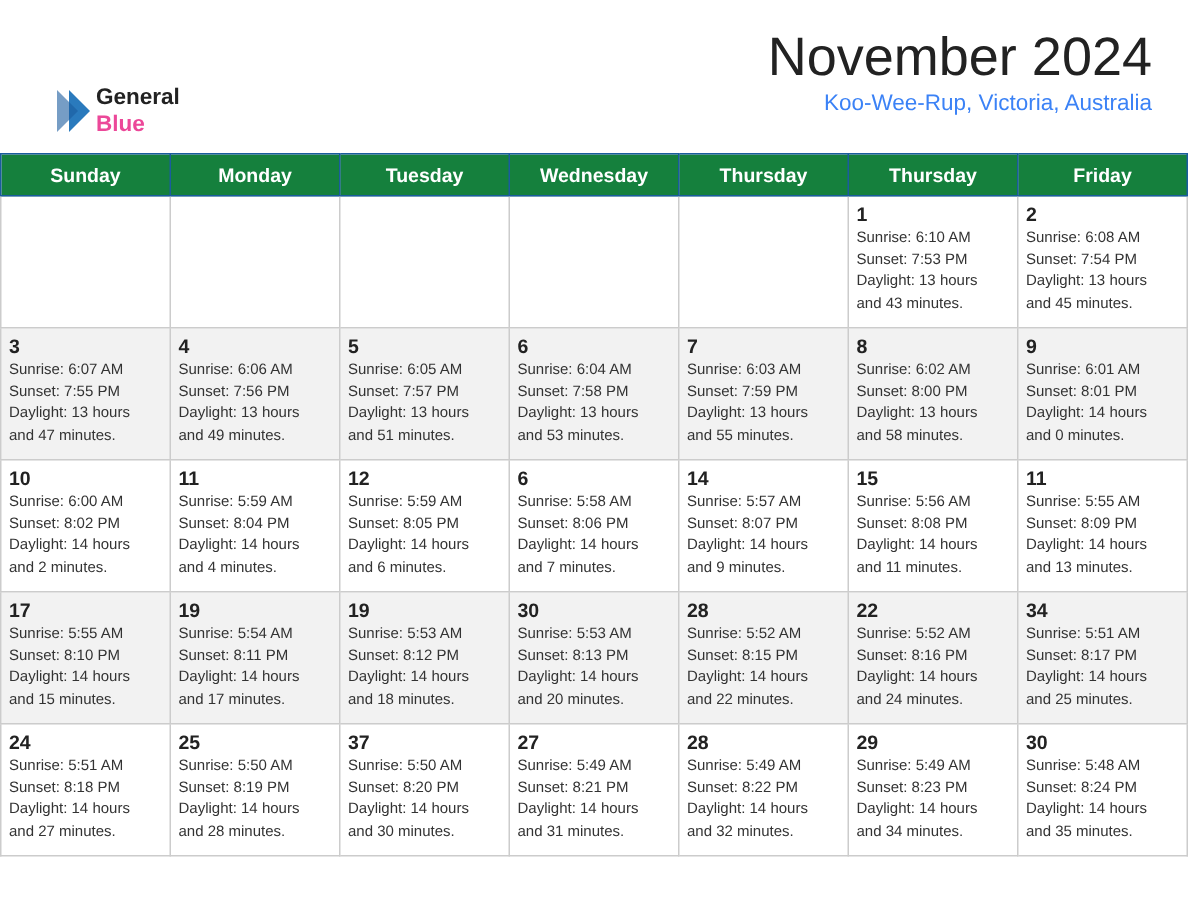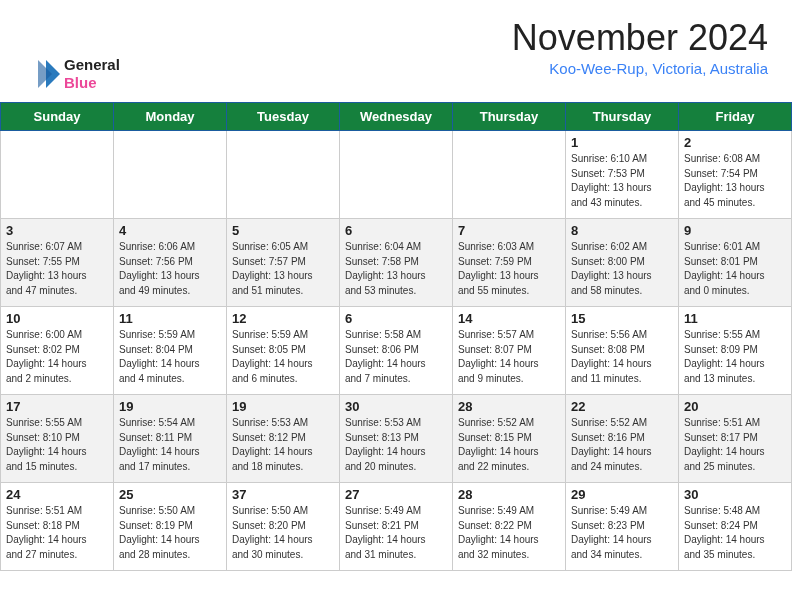--- a/index.html
+++ b/index.html
@@ -224,21 +224,21 @@
           </td>
           <td>
             <span class="day-number">28</span>
             <div class="day-info">Sunrise: 5:52 AM<br>Sunset: 8:15 PM<br>Daylight: 14 hours<br>and 22 minutes.</div>
           </td>
           <td>
             <span class="day-number">22</span>
             <div class="day-info">Sunrise: 5:52 AM<br>Sunset: 8:16 PM<br>Daylight: 14 hours<br>and 24 minutes.</div>
           </td>
           <td>
-            <span class="day-number">20</span>
+            <span class="day-number">34</span>
             <div class="day-info">Sunrise: 5:51 AM<br>Sunset: 8:17 PM<br>Daylight: 14 hours<br>and 25 minutes.</div>
           </td>
         </tr>
         <tr>
           <td>
             <span class="day-number">24</span>
             <div class="day-info">Sunrise: 5:51 AM<br>Sunset: 8:18 PM<br>Daylight: 14 hours<br>and 27 minutes.</div>
           </td>
           <td>
             <span class="day-number">25</span>

